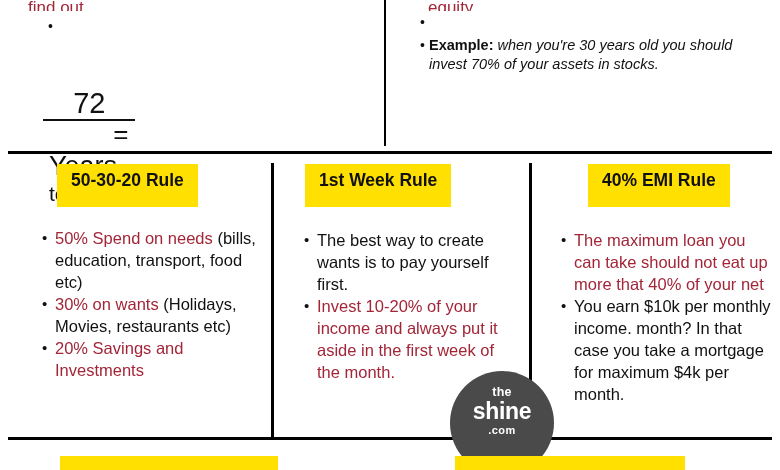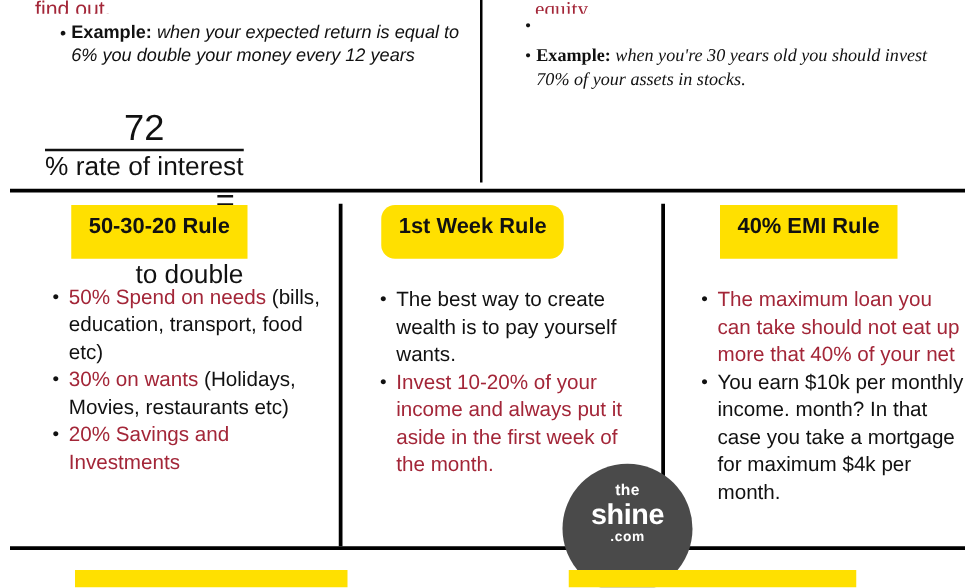--- a/index.html
+++ b/index.html
@@ -23,21 +23,21 @@
   .blk   { color: #111111; }
   .ital  { font-style: italic; }
   .bold  { font-weight: bold; }
 
   
   .top-col {
     position: absolute;
     top: 0;
   }
   #top-left  { left: 0;   width: 385px; }
-  #top-right { left: 386px; width: 361px; font-family: Liberation Serif, serif; }
+  #top-right { left: 386px; width: 361px; }
 
   .clip-line {
     font-size: 17px;
     line-height: 15px;
     height: 11px;
     overflow: hidden;
     color: #a32638;
     white-space: nowrap;
   }
   #tl-clip { padding-left: 28px; }
@@ -142,22 +142,22 @@
     display: inline-block;
     background: #ffe000;
     color: #111;
     font-weight: bold;
     font-size: 17.5px;
     line-height: 20px;
     padding: 6px 14px 17px 14px;
     white-space: nowrap;
   }
   #col-5030 .rule-head { margin-left: 43px; }
-  #col-week .rule-head { margin-left: 9px; border-radius: 11px; }
-  #col-emi  .rule-head { margin-left: 25px; }
+  #col-week .rule-head { margin-left: 9px; }
+  #col-emi  .rule-head { margin-left: 37px; }
 
   .rule-list { margin-top: 20px; }
   .rule-item {
     display: flex;
     font-size: 16.5px;
     line-height: 22px;
   }
   #col-5030 .rule-list { margin-left: 28px; }
   #col-week .rule-list { margin-left: 8px; margin-top: 22px; }
   #col-emi  .rule-list { margin-left: 10px; margin-top: 22px; }
@@ -227,30 +227,25 @@
 </head>
 <body>
 
 <div id="page">
 
   <div class="top-col" id="top-left">
     <div class="clip-line" id="tl-clip">find out.</div>
 
     <div class="bullet-row" id="tl-example">
       <span class="bullet-dot">•</span>
-      <span class="bullet-body">
-        <span class="bold blk">Example:</span>
-        <span class="ital blk">when your expected return is equal to 6% you double your money every 12 years</span>
-      </span>
     </div>
 
     <div class="formula" id="formula-72">
       <span class="frac">
         <span class="frac-num">72</span>
-        <span class="frac-den">% rate of interest</span>
       </span>
       <span class="eq-sign">=</span>
       <span class="stack">
         <span class="stack-top">Years</span>
         <span class="stack-bot">to double</span>
       </span>
     </div>
   </div>
 
   <div class="top-col" id="top-right">
@@ -293,21 +288,21 @@
         <span class="rule-text red">20% Savings and Investments</span>
       </div>
     </div>
   </div>
 
   <div class="rule-col" id="col-week">
     <div class="rule-head">1st Week Rule</div>
     <div class="rule-list">
       <div class="rule-item">
         <span class="rule-dot">•</span>
-        <span class="rule-text blk">The best way to create wealth is to pay yourself wants.</span>
+        <span class="rule-text blk">The best way to create wants is to pay yourself first.</span>
       </div>
       <div class="rule-item">
         <span class="rule-dot">•</span>
         <span class="rule-text red">Invest 10-20% of your income and always put it aside in the first week of the month.</span>
       </div>
     </div>
   </div>
 
   <div class="rule-col" id="col-emi">
     <div class="rule-head">40% EMI Rule</div>

